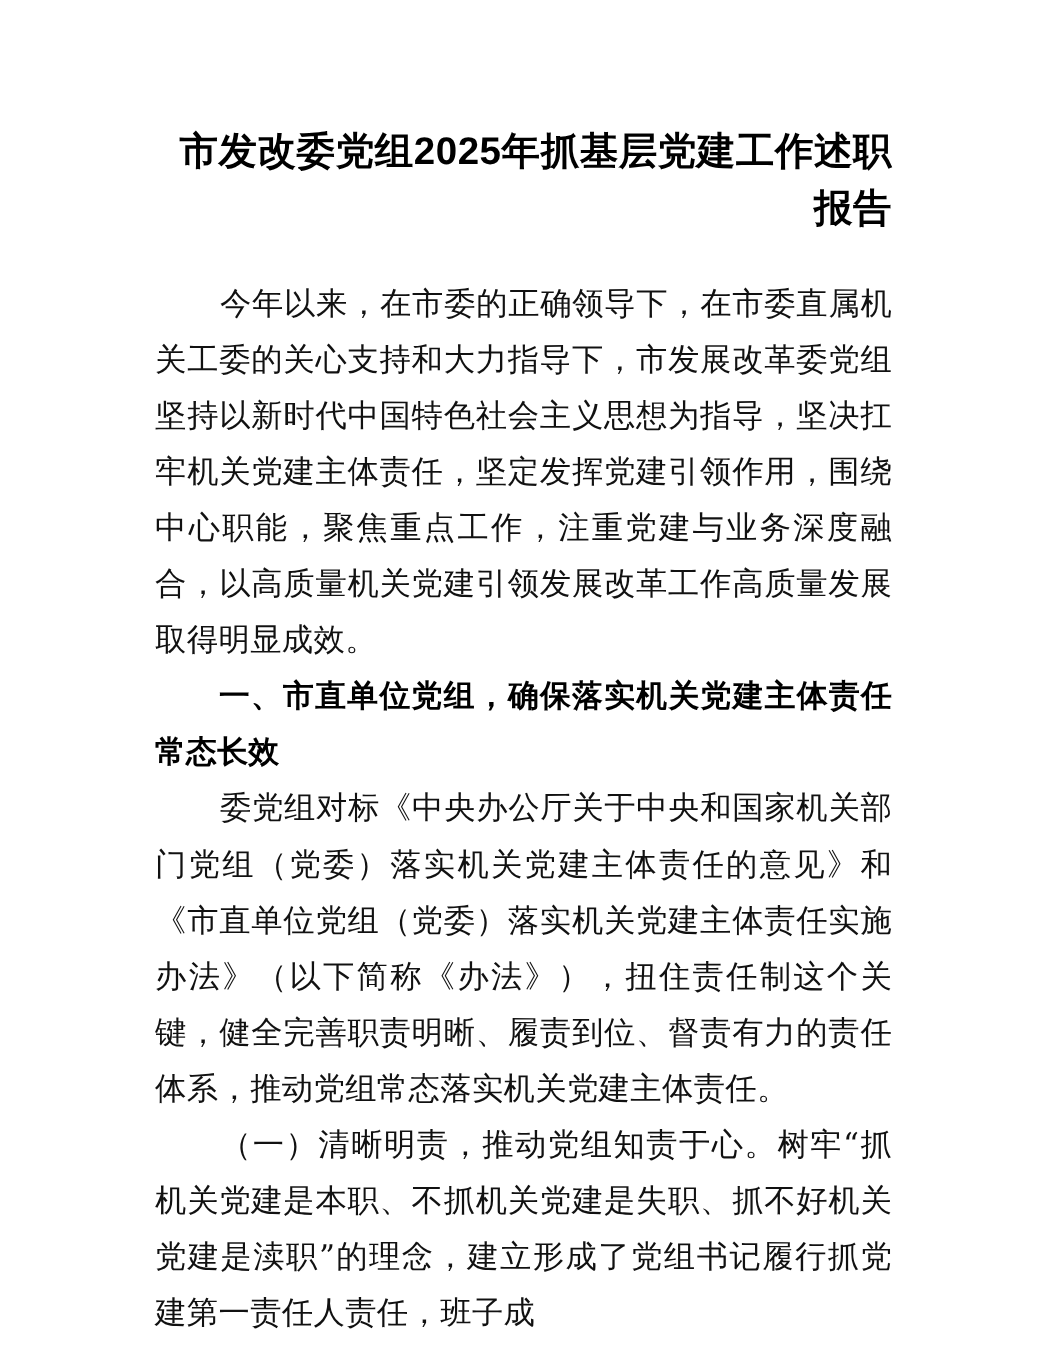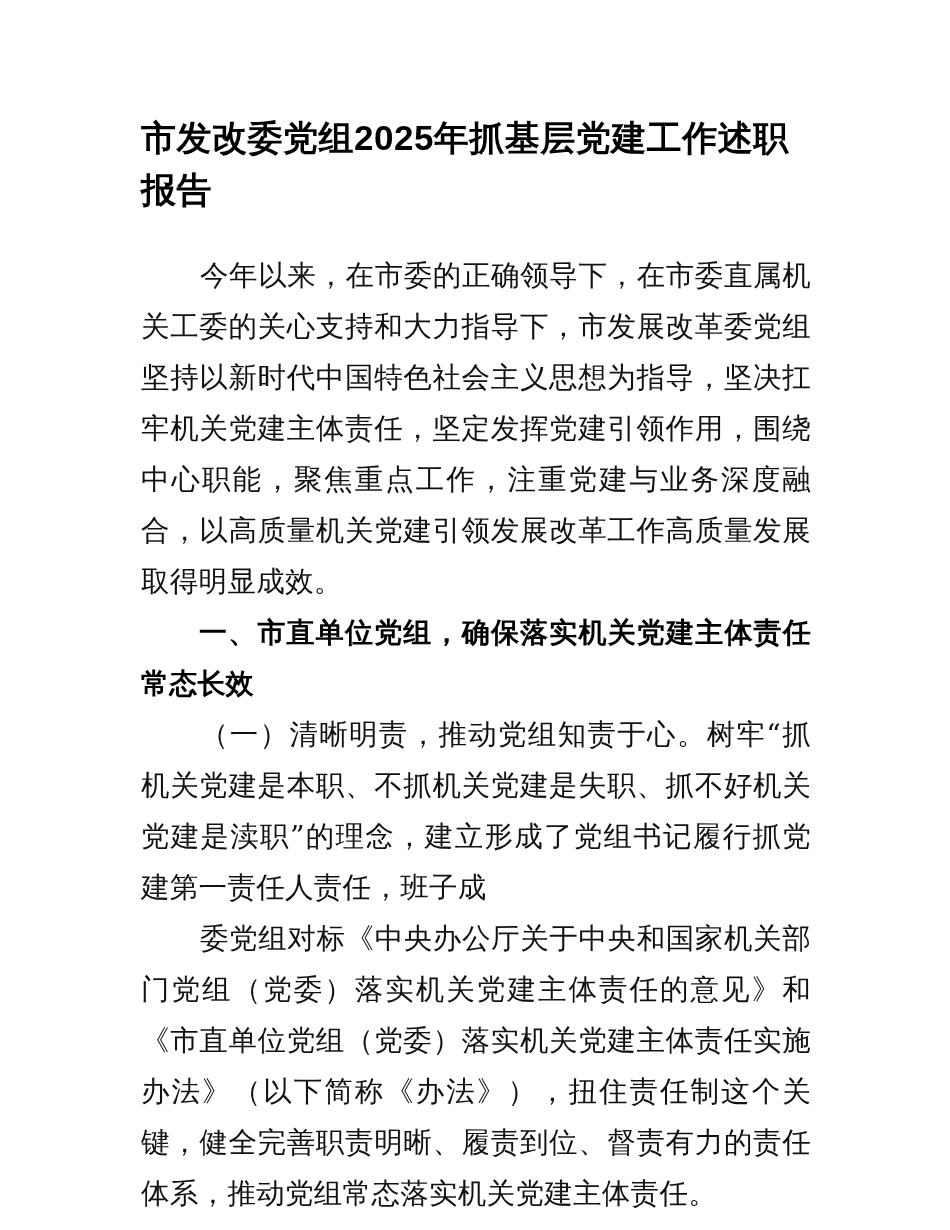--- a/index.html
+++ b/index.html
@@ -22,21 +22,21 @@
     width: 670px;
   }
 
   
   .doc-title {
     font-family: "Liberation Sans", "DejaVu Sans", sans-serif;
     font-weight: 700;
     font-size: 35px;
     line-height: 52px;
     color: #000000;
-    text-align: left;
+    text-align: right;
     letter-spacing: 0.5px;
     margin: 0;
     padding-top: 112px;
   }
 
   
   .section-heading {
     font-family: "Liberation Sans", "DejaVu Sans", sans-serif;
     font-weight: 700;
     font-size: 28px;
@@ -73,18 +73,18 @@
   <div class="doc-body">
 
     <h1 class="doc-title">市发改委党组2025年抓基层党建工作述职报告</h1>
 
     <div class="gap-after-title spacer-block"></div>
 
     <p class="para">今年以来，在市委的正确领导下，在市委直属机关工委的关心支持和大力指导下，市发展改革委党组坚持以新时代中国特色社会主义思想为指导，坚决扛牢机关党建主体责任，坚定发挥党建引领作用，围绕中心职能，聚焦重点工作，注重党建与业务深度融合，以高质量机关党建引领发展改革工作高质量发展取得明显成效。</p>
 
     <h2 class="section-heading">一、市直单位党组，确保落实机关党建主体责任常态长效</h2>
 
+    <p class="para">委党组对标《中央办公厅关于中央和国家机关部门党组（党委）落实机关党建主体责任的意见》和《市直单位党组（党委）落实机关党建主体责任实施办法》（以下简称《办法》），扭住责任制这个关键，健全完善职责明晰、履责到位、督责有力的责任体系，推动党组常态落实机关党建主体责任。</p>
+
     <p class="para">（一）清晰明责，推动党组知责于心。树牢“抓机关党建是本职、不抓机关党建是失职、抓不好机关党建是渎职”的理念，建立形成了党组书记履行抓党建第一责任人责任，班子成</p>
-
-    <p class="para">委党组对标《中央办公厅关于中央和国家机关部门党组（党委）落实机关党建主体责任的意见》和《市直单位党组（党委）落实机关党建主体责任实施办法》（以下简称《办法》），扭住责任制这个关键，健全完善职责明晰、履责到位、督责有力的责任体系，推动党组常态落实机关党建主体责任。</p>
 
   </div>
 </div>
 
 </body></html>

